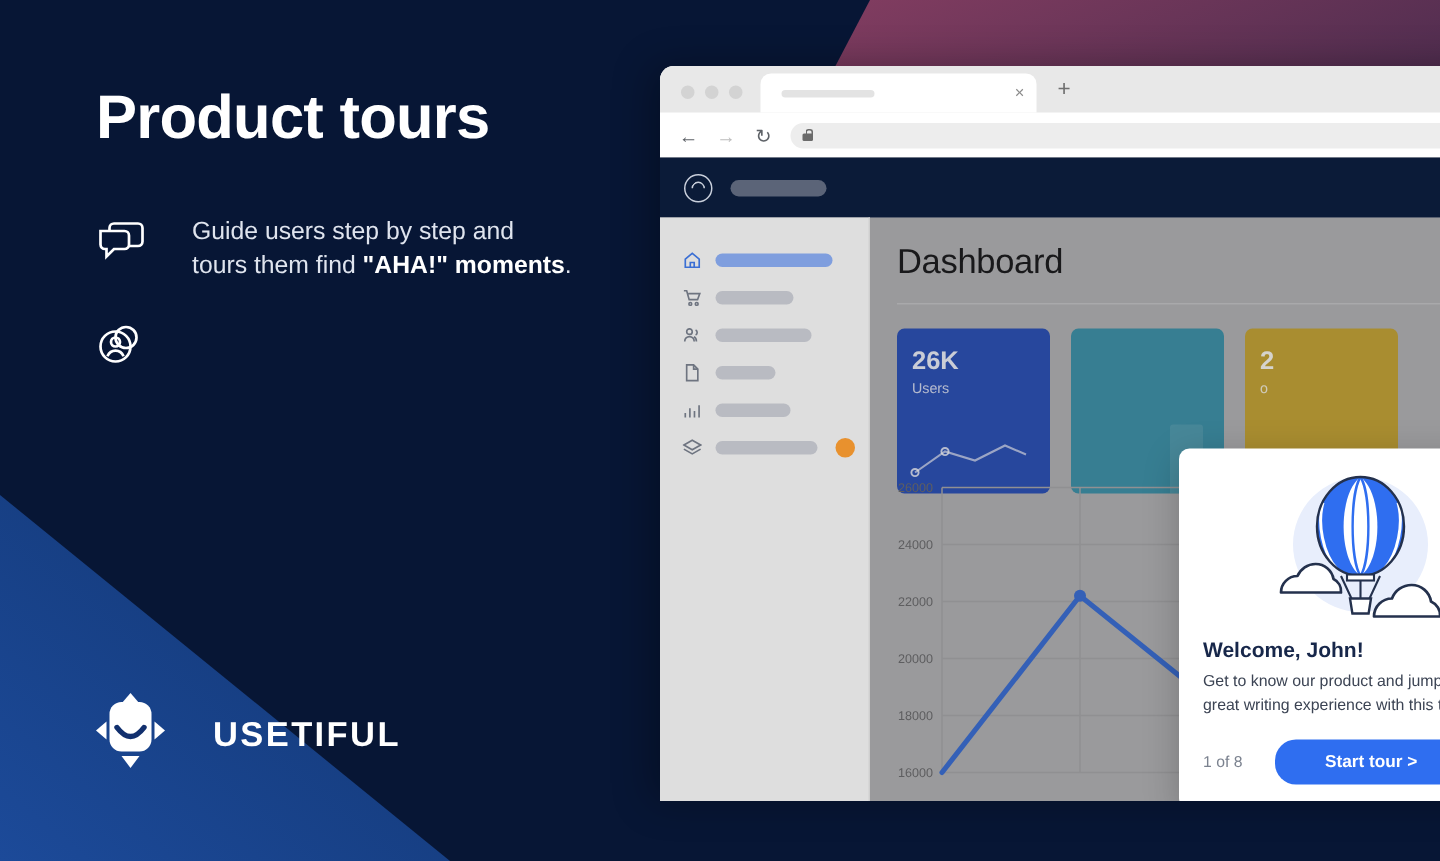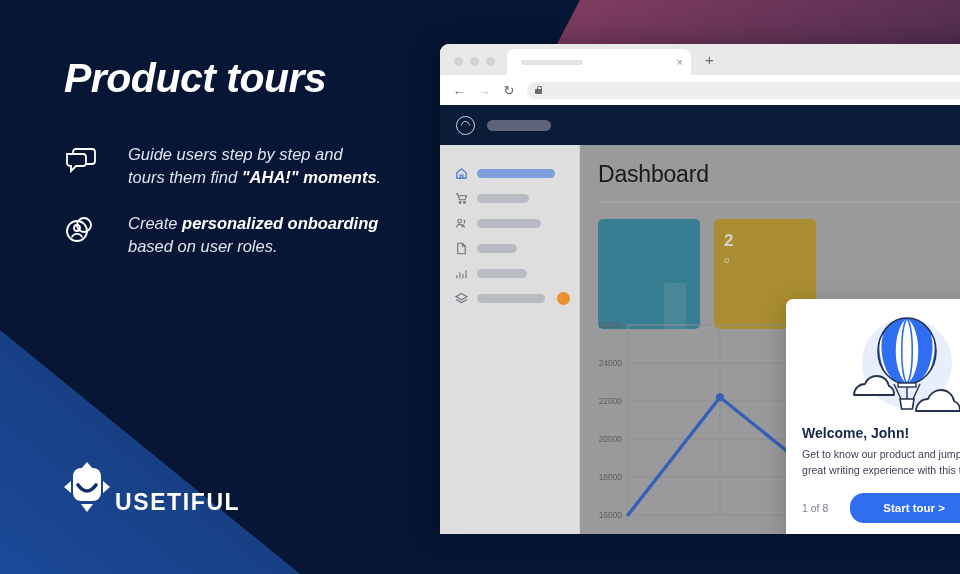--- a/index.html
+++ b/index.html
@@ -22,21 +22,20 @@
   }
   .wedge-blue {
     position: absolute; top: 0; left: 0; width: 960px; height: 574px;
     pointer-events: none;
   }
 
   
   .left-panel {
     position: absolute; left: 0; top: 0; width: 440px; height: 574px;
     padding: 56px 40px 0 64px;
-    font-style: italic;
   }
   .headline {
     color: #ffffff;
     font-size: 41px;
     font-weight: bold;
     letter-spacing: -0.5px;
     line-height: 1.1;
     margin-bottom: 42px;
   }
   .feature-list { display: flex; flex-direction: column; gap: 24px; }
@@ -52,21 +51,21 @@
     color: #dfe4ee;
     font-size: 16.5px;
     line-height: 1.37;
     max-width: 300px;
   }
   .feature-text b { color: #ffffff; font-weight: bold; }
 
   
   .logo-row {
     position: absolute; left: 64px; top: 462px;
-    display: flex; align-items: flex-end; gap: 5px;
+    display: flex; align-items: center; gap: 32px;
   }
   .logo-word {
     color: #ffffff;
     font-size: 23px;
     font-weight: bold;
     letter-spacing: 1.6px;
   }
 
   
   .browser {
@@ -267,24 +266,20 @@
 
       <div class="feature">
         <span class="feature-icon">
           <svg width="32" height="30" viewBox="0 0 32 30" fill="none" stroke="#ffffff" stroke-width="1.8">
             <circle cx="19" cy="9" r="7"></circle>
             <circle cx="12" cy="15" r="10"></circle>
             <circle cx="12" cy="12" r="3"></circle>
             <path d="M6.6 21.5c1.1-2.4 3.1-3.7 5.4-3.7s4.3 1.3 5.4 3.7"></path>
           </svg>
         </span>
-        <div class="feature-text">
-          <span>Create </span><b>personalized onboarding</b><br>
-          <span>based on user roles.</span>
-        </div>
       </div>
 
 
     </div>
   </div>
 
   <div class="logo-row">
     <span>
       <svg width="46" height="50" viewBox="0 0 46 50">
         <path d="M23 0 l6 7 h-12 z" fill="#ffffff"></path>
@@ -389,20 +384,29 @@
             <span class="side-ghost" style="width:68px"></span>
             <span class="side-badge"></span>
           </div>
         </div>
 
         <div class="content">
           <div class="page-title">Dashboard</div>
           <div class="divider"></div>
 
           <div class="cards">
+            <div class="card" style="background:#2c51b5">
+              <div class="card-value">26K</div>
+              <div class="card-label">Users</div>
+              <svg class="spark" width="80" height="36" viewBox="0 0 80 36">
+                <polyline points="4,30 24,16 44,22 64,12 78,18" fill="none" stroke="rgba(255,255,255,0.65)" stroke-width="1.4"></polyline>
+                <circle cx="4" cy="30" r="2.4" fill="none" stroke="rgba(255,255,255,0.8)" stroke-width="1.3"></circle>
+                <circle cx="24" cy="16" r="2.4" fill="none" stroke="rgba(255,255,255,0.8)" stroke-width="1.3"></circle>
+              </svg>
+            </div>
             <div class="card" style="background:#3f93a8">
               <div class="card-value"></div>
               <div class="card-label"></div>
               <span class="bar-deco"></span>
             </div>
             <div class="card" style="background:#c6a534">
               <div class="card-value">2</div>
               <div class="card-label">o</div>
             </div>
           </div>

